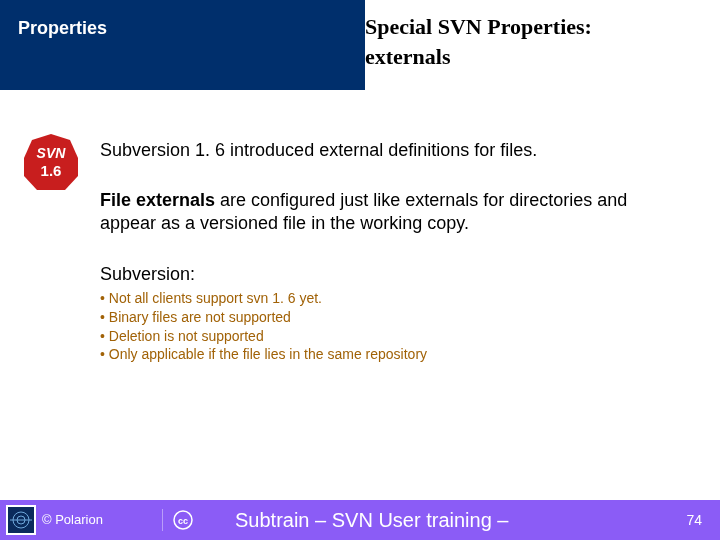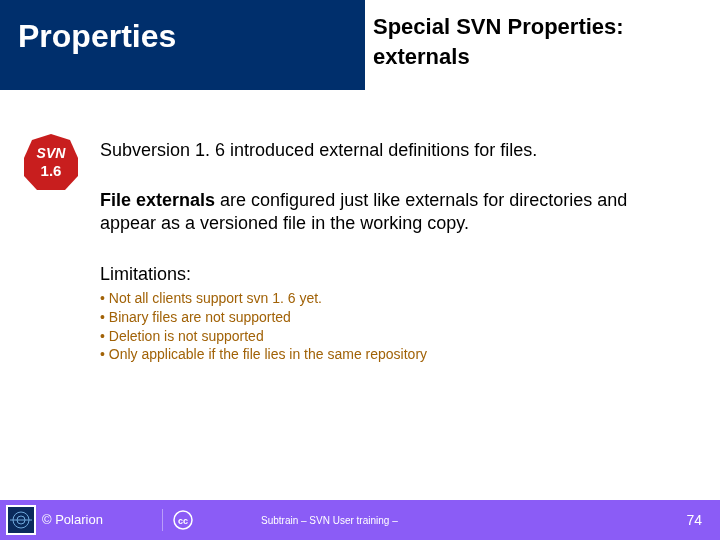--- a/index.html
+++ b/index.html
@@ -12,27 +12,28 @@
     overflow: hidden;
   }
   .header {
     display: flex;
     height: 90px;
   }
   .header-left {
     width: 365px;
     background: #002f6c;
     color: #ffffff;
-    font-size: 32px;
+    font-size: 18px;
     font-weight: bold;
     padding: 18px 4px 0 18px;
   }
   .header-right {
     flex: 1;
-    padding: 12px 0 0 8px;
+    padding: 12px 0 0 0;
+    font-family: Liberation Serif, serif;
   }
   .header-right .line {
     font-size: 22px;
     font-weight: bold;
     color: #000;
     line-height: 1.35;
   }
   .content {
     position: relative;
     padding: 50px 40px 0 100px;
@@ -100,22 +101,22 @@
     height: 22px;
     background: rgba(255,255,255,0.4);
     margin: 0 10px;
   }
   .cc-icon {
     width: 20px;
     height: 20px;
     flex-shrink: 0;
   }
   .footer-center {
-    margin-left: 68px;
-    font-size: 10px;
+    margin-left: 42px;
+    font-size: 20px;
     line-height: 1.1;
   }
   .page-num {
     position: absolute;
     right: 18px;
     font-size: 14px;
   }
 </style>
 </head>
 <body>
@@ -134,21 +135,21 @@
     <text x="31" y="26" font-family="Arial" font-size="14" font-weight="bold" fill="#ffffff" text-anchor="middle" font-style="italic">SVN</text>
     <text x="31" y="44" font-family="Arial" font-size="15" font-weight="bold" fill="#ffffff" text-anchor="middle">1.6</text>
   </svg>
 
   <p class="intro">Subversion 1. 6 introduced external definitions for files.</p>
 
   <p class="para">
     <b>File externals</b><span> are configured just like externals for directories and appear as a versioned file in the working copy.</span>
   </p>
 
-  <p class="limits-title">Limitations:</p>
+  <p class="limits-title">Subversion:</p>
   <ul class="limits">
     <li>Not all clients support svn 1. 6 yet.</li>
     <li>Binary files are not supported</li>
     <li>Deletion is not supported</li>
     <li>Only applicable if the file lies in the same repository</li>
   </ul>
 </div>
 
 <div class="footer">
   <svg class="footer-logo" viewBox="0 0 30 30">

